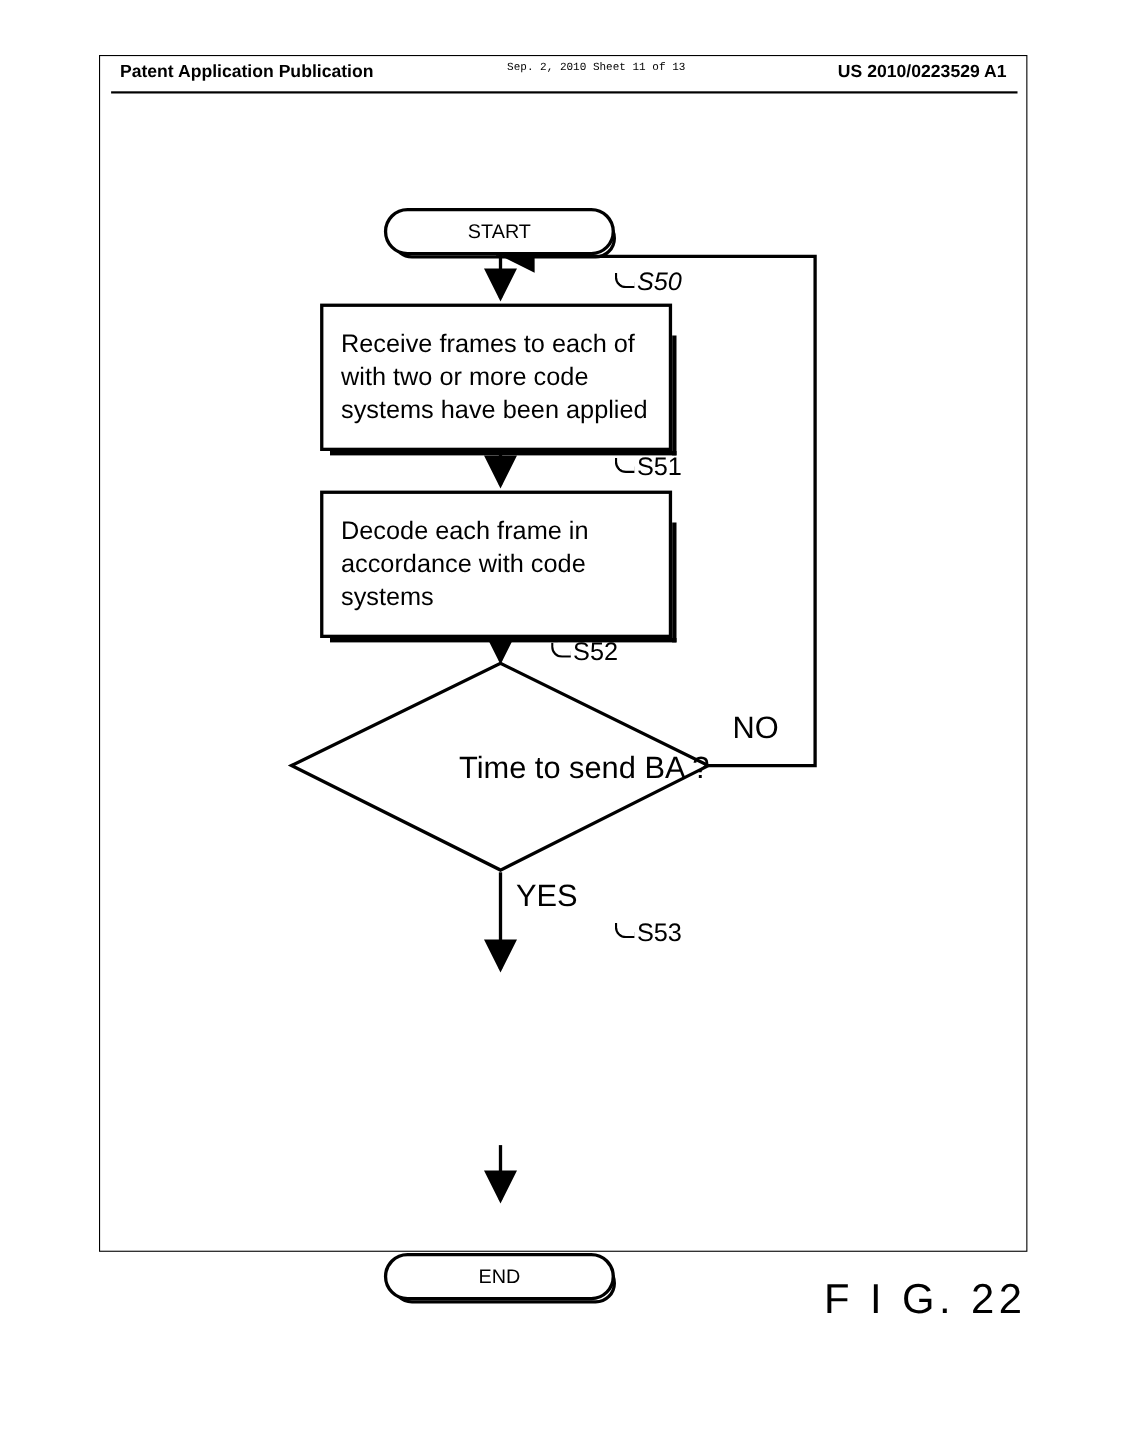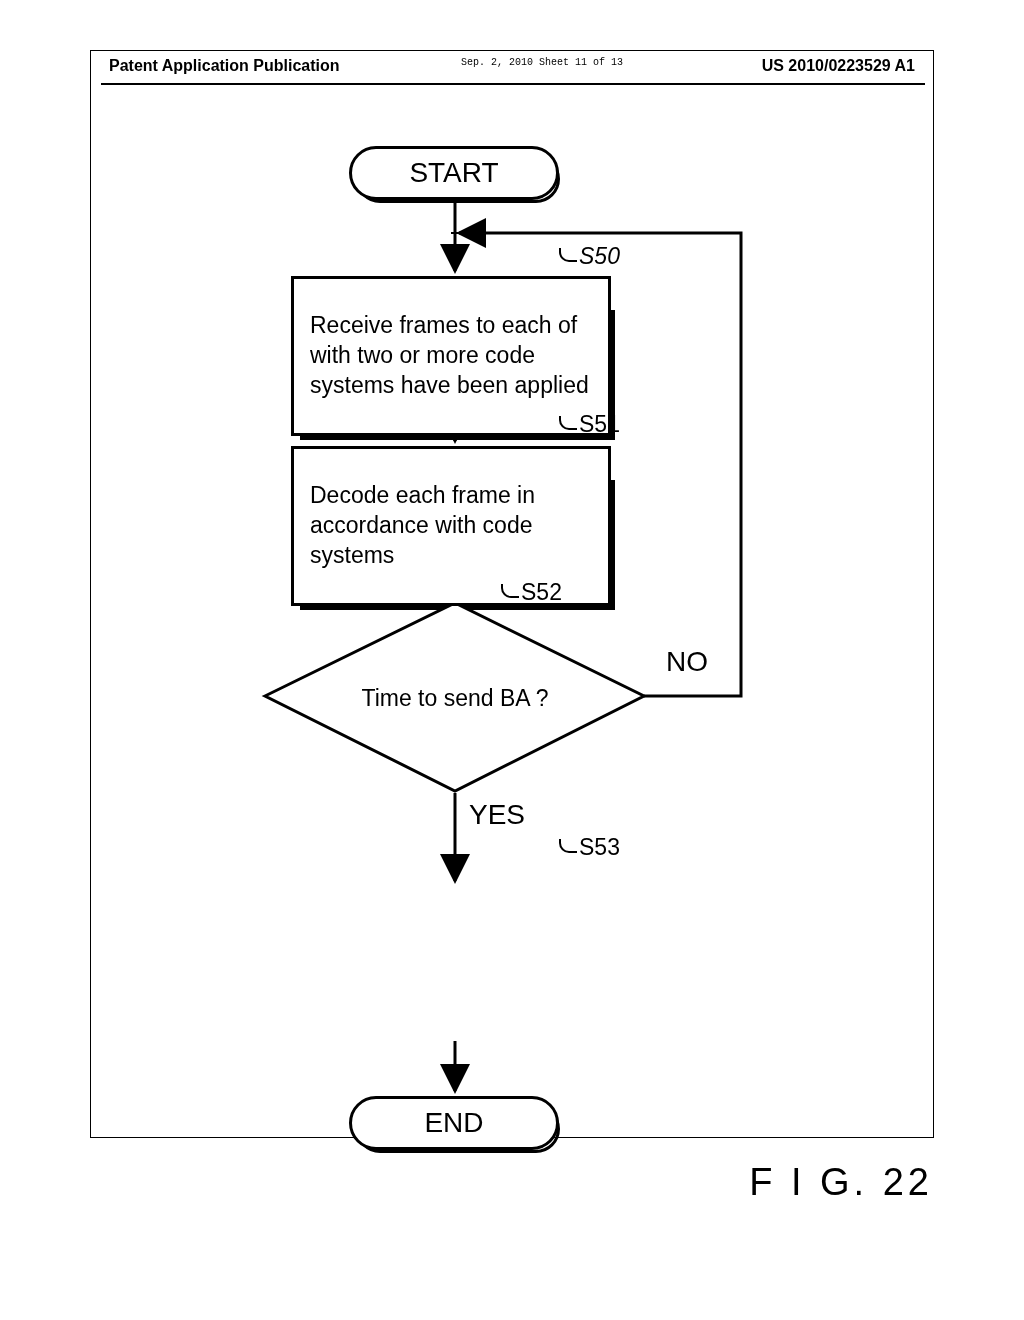--- a/index.html
+++ b/index.html
@@ -59,33 +59,34 @@
     height: 1030px;
   }
 
   
   .terminal {
     position: absolute;
     border: 3px solid #000;
     border-radius: 999px;
     background: #fff;
     text-align: center;
-    font-size: 28px;
+    font-size: 18px;
     padding: 8px 0;
     width: 210px;
+    margin-top: 43px;
   }
 
   
   .process {
     position: absolute;
     border: 3px solid #000;
     background: #fff;
     font-size: 23px;
     line-height: 1.3;
-    padding: 32px 16px;
+    padding: 19px 16px;
     width: 320px;
   }
   .process.shadow::after {
     content: "";
     position: absolute;
     left: 6px;
     right: -7px;
     top: 20%;
     bottom: -7px;
     border-right: 4px solid #000;
@@ -95,24 +96,24 @@
 
   
   .decision-wrap {
     position: absolute;
     width: 380px;
     height: 190px;
   }
   .decision-text {
     position: absolute;
     width: 100%;
-    text-align: center;
+    text-align: right;
     top: 50%;
     transform: translateY(-50%);
-    font-size: 23px;
+    font-size: 28px;
   }
 
   
   .step-tag {
     position: absolute;
     font-size: 23px;
   }
   .step-tag .hook {
     display: inline-block;
     width: 18px;

